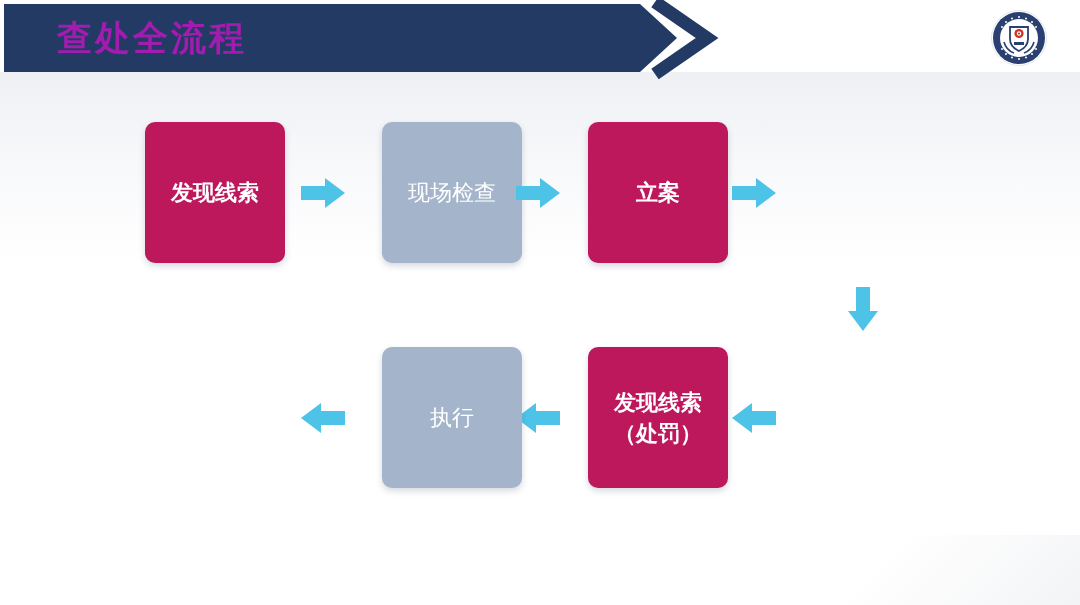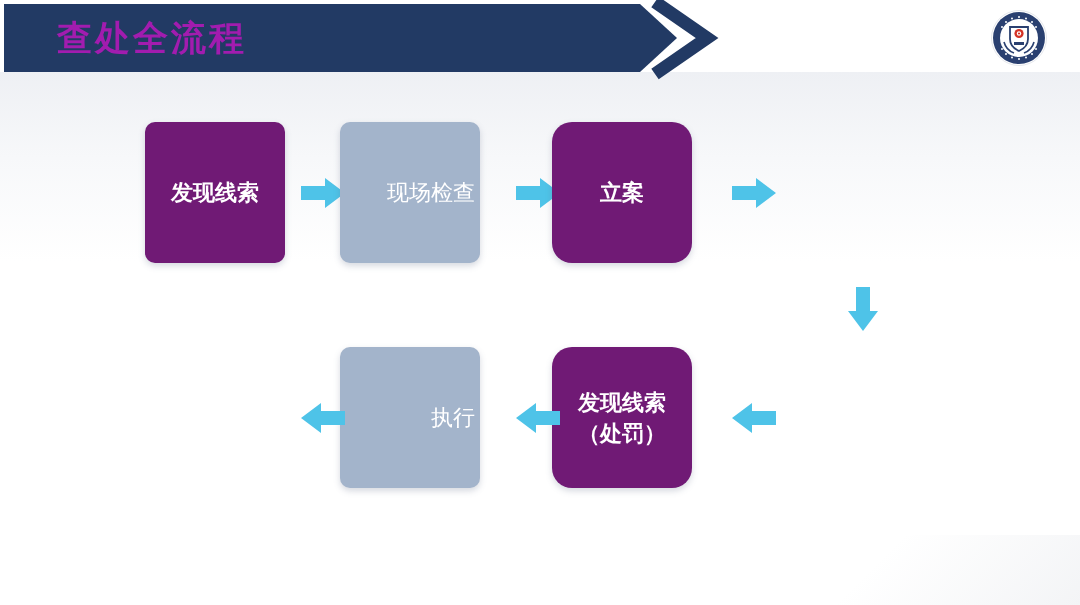--- a/index.html
+++ b/index.html
@@ -29,25 +29,25 @@
     line-height:42px;
   }
   .logo{position:absolute;left:990px;top:9px;width:58px;height:58px;}
   .flow-box{
     position:absolute;width:140px;height:141px;border-radius:10px;
     display:flex;align-items:center;justify-content:center;text-align:center;
     color:#ffffff;font-size:22px;line-height:31px;white-space:pre-line;
     padding:0 5px;box-sizing:border-box;
     box-shadow:0 3px 6px rgba(90,105,130,0.25);
   }
-  .flow-box.dark{background:#701a75;font-weight:700;align-items:center;}
+  .flow-box.dark{background:#be185d;font-weight:700;align-items:center;}
   .flow-box.light{background:#a3b4cb;font-weight:400;}
   .arrow{position:absolute;line-height:0;}
   .r1{top:122px;} .r2{top:347px;}
-  .c1{left:145px;} .c2{left:340px;justify-content:flex-end;} .c3{left:552px;border-radius:20px;} .c4{left:792px;}
+  .c1{left:145px;} .c2{left:382px;} .c3{left:588px;} .c4{left:792px;}
   .ar1{top:178px;} .ar2{top:403px;}
   .ac1{left:301px;} .ac2{left:516px;} .ac3{left:732px;}
 </style>
 </head>
 <body>
 
 <div class="slide">
 
   <div class="bg-top-shade"></div>
   <div class="bg-corner-shade"></div>

